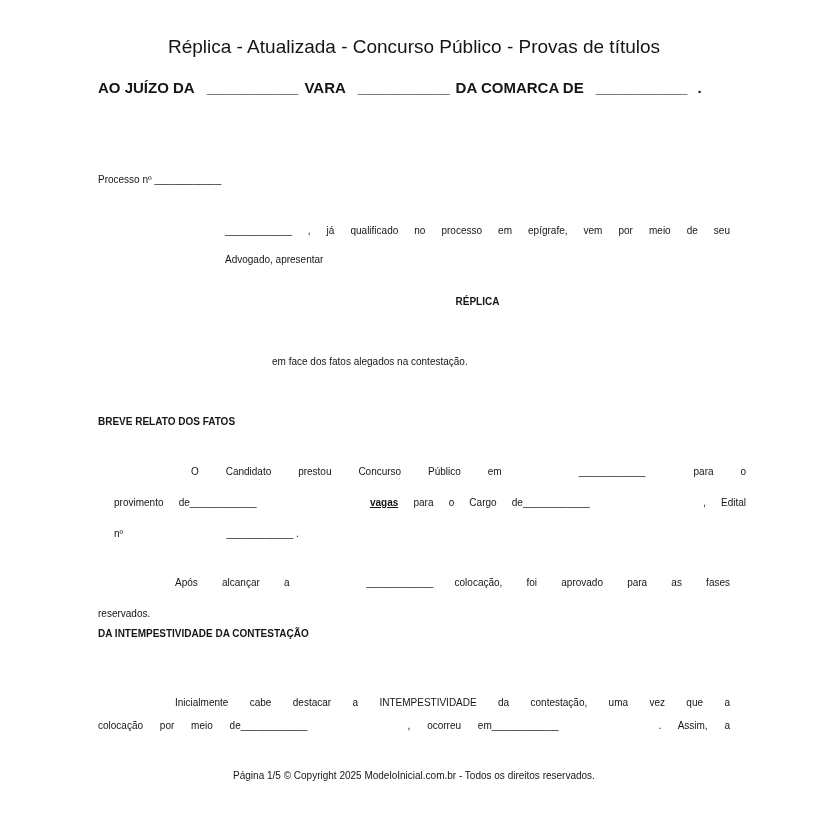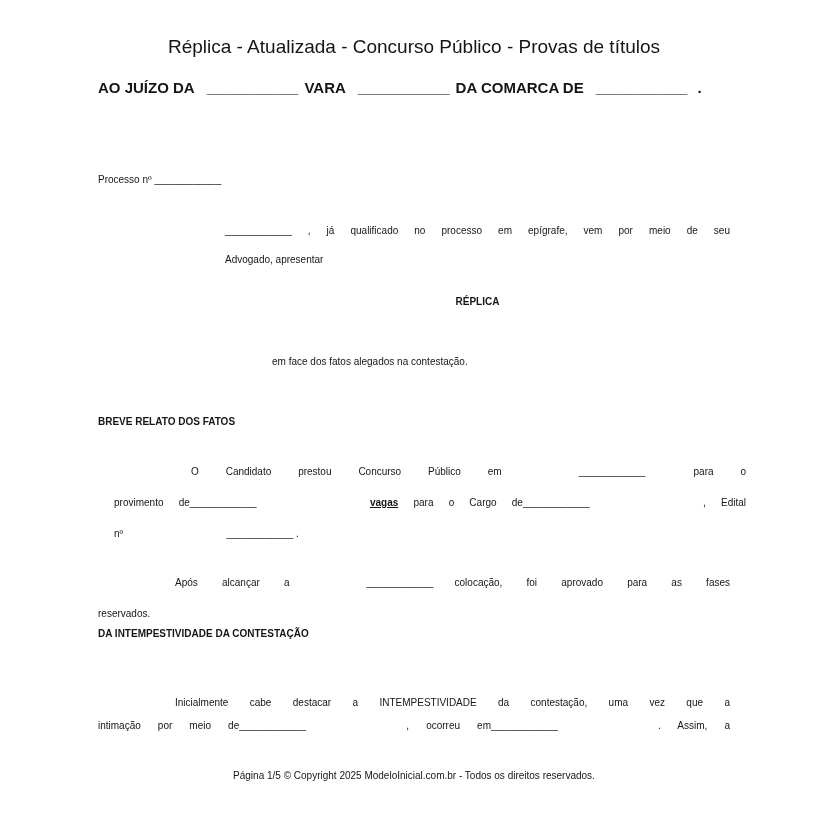--- a/index.html
+++ b/index.html
@@ -108,18 +108,18 @@
 
   <div class="abs placement-para">
     <div class="line-j fl-indent"><span>Após alcançar a</span><span class="blank blank-gap">____________</span><span>colocação, foi aprovado para as fases</span></div>
     <div>reservados.</div>
   </div>
 
   <div class="abs sec2-heading">DA INTEMPESTIVIDADE DA CONTESTAÇÃO</div>
 
   <div class="abs untimely-para">
     <div class="line-j fl-indent">Inicialmente cabe destacar a INTEMPESTIVIDADE da contestação, uma vez que a</div>
-    <div class="line-j"><span>intimação por meio de</span><span class="blank blank-gap-s">____________</span> <span>, ocorreu em</span><span class="blank blank-gap-s">____________</span> <span>. Assim, a</span></div>
+    <div class="line-j"><span>colocação por meio de</span><span class="blank blank-gap-s">____________</span> <span>, ocorreu em</span><span class="blank blank-gap-s">____________</span> <span>. Assim, a</span></div>
   </div>
 
   <div class="abs footer-line center">Página 1/5 © Copyright 2025 ModeloInicial.com.br - Todos os direitos reservados.</div>
 
 </div>
 
 </body></html>

